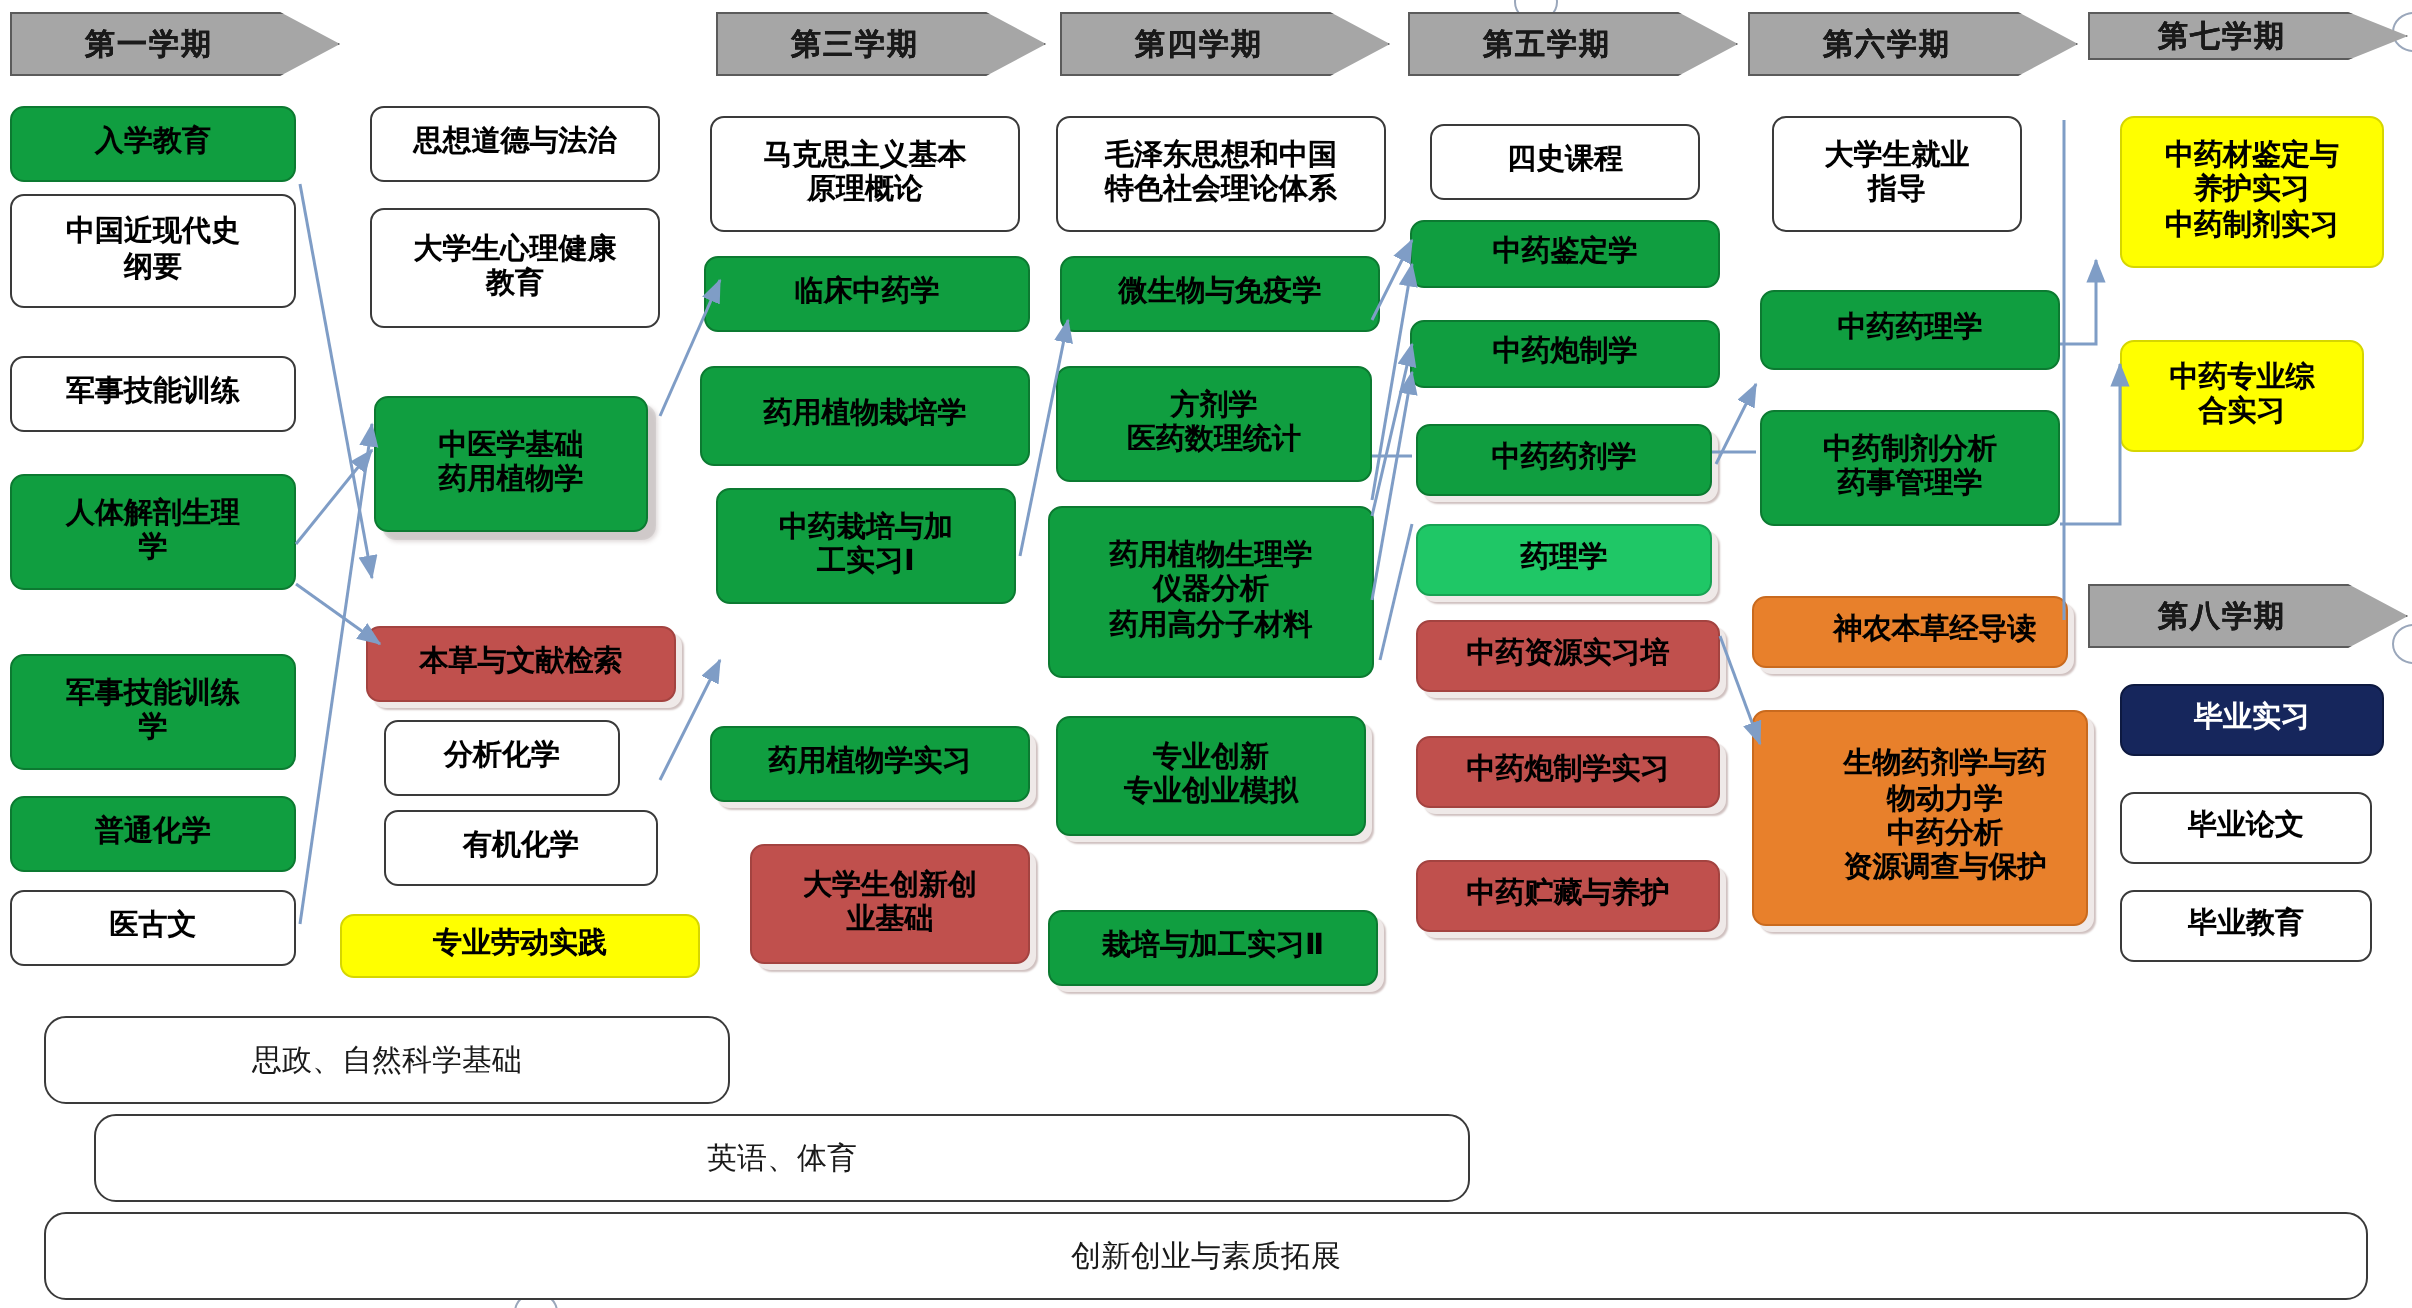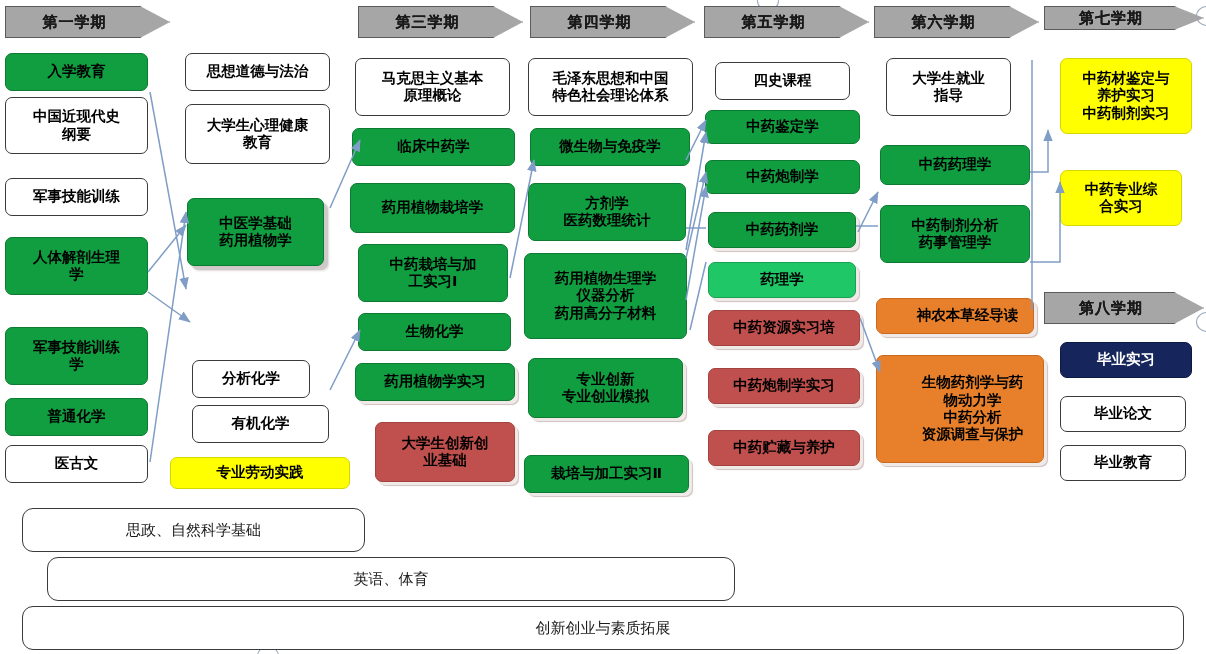--- a/index.html
+++ b/index.html
@@ -129,31 +129,31 @@
   <div class="box t-green" style="left:5px;top:327px;width:143px;height:58px;">军事技能训练
 学</div>
   <div class="box t-green" style="left:5px;top:398px;width:143px;height:38px;">普通化学</div>
   <div class="box t-white" style="left:5px;top:445px;width:143px;height:38px;">医古文</div>
 
   <div class="box t-white" style="left:185px;top:104px;width:145px;height:60px;">大学生心理健康
 教育</div>
   <div class="box t-white" style="left:185px;top:53px;width:145px;height:38px;">思想道德与法治</div>
   <div class="box t-green shadow" style="left:187px;top:198px;width:137px;height:68px;">中医学基础
 药用植物学</div>
+  <div class="box t-red shadow-soft" style="left:183px;top:313px;width:155px;height:38px;">本草与文献检索</div>
   <div class="box t-white" style="left:192px;top:360px;width:118px;height:38px;">分析化学</div>
   <div class="box t-white" style="left:192px;top:405px;width:137px;height:38px;">有机化学</div>
   <div class="box t-yellow" style="left:170px;top:457px;width:180px;height:32px;">专业劳动实践</div>
 
   <div class="box t-white" style="left:355px;top:58px;width:155px;height:58px;">马克思主义基本
 原理概论</div>
   <div class="box t-green" style="left:352px;top:128px;width:163px;height:38px;">临床中药学</div>
   <div class="box t-green" style="left:350px;top:183px;width:165px;height:50px;">药用植物栽培学</div>
   <div class="box t-green" style="left:358px;top:244px;width:150px;height:58px;">中药栽培与加
 工实习Ⅰ</div>
-  <div class="box t-green" style="left:358px;top:313px;width:153px;height:38px;">生物化学</div>
   <div class="box t-green shadow-soft" style="left:355px;top:363px;width:160px;height:38px;">药用植物学实习</div>
   <div class="box t-red shadow-soft" style="left:375px;top:422px;width:140px;height:60px;">大学生创新创
 业基础</div>
 
   <div class="box t-white" style="left:528px;top:58px;width:165px;height:58px;">毛泽东思想和中国
 特色社会理论体系</div>
   <div class="box t-green" style="left:530px;top:128px;width:160px;height:38px;">微生物与免疫学</div>
   <div class="box t-green" style="left:528px;top:183px;width:158px;height:58px;">方剂学
 医药数理统计</div>
   <div class="box t-green" style="left:524px;top:253px;width:163px;height:86px;">药用植物生理学

